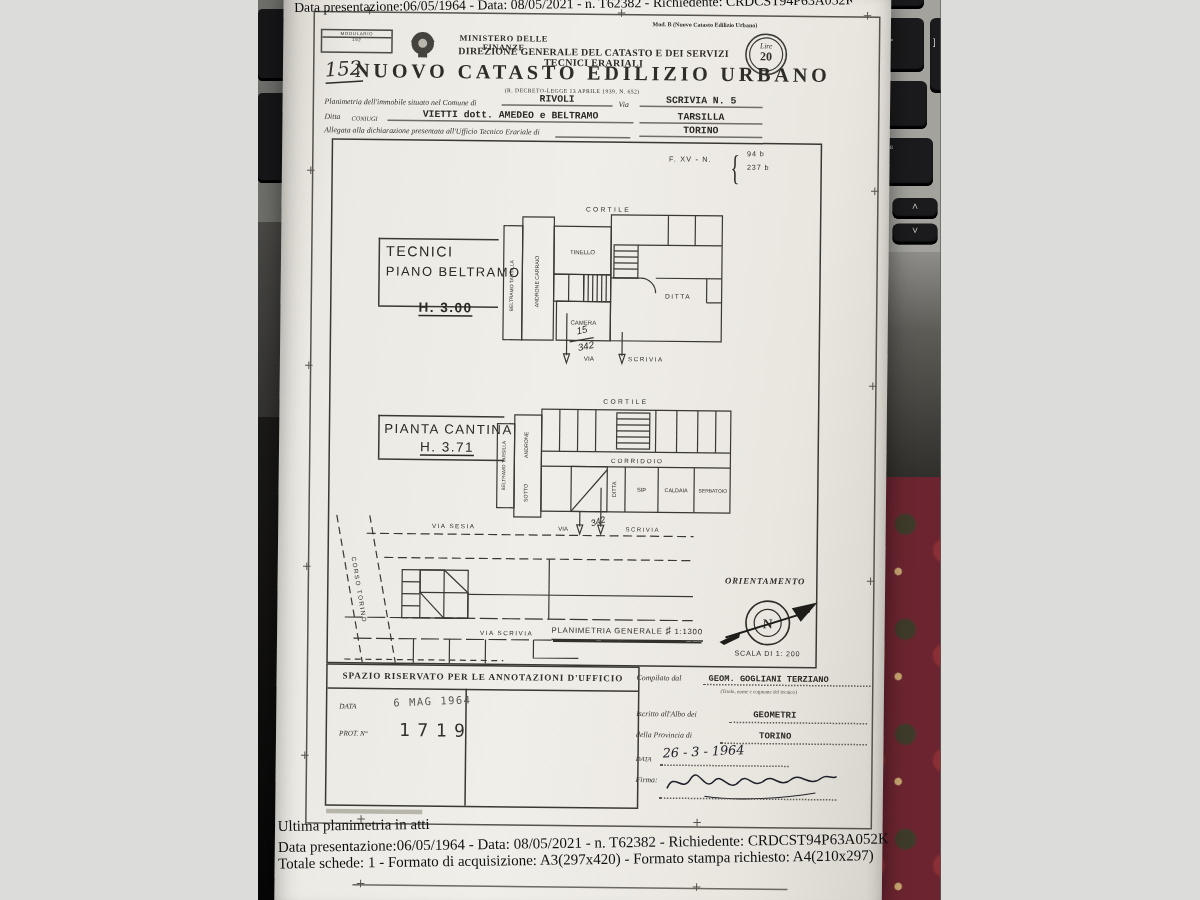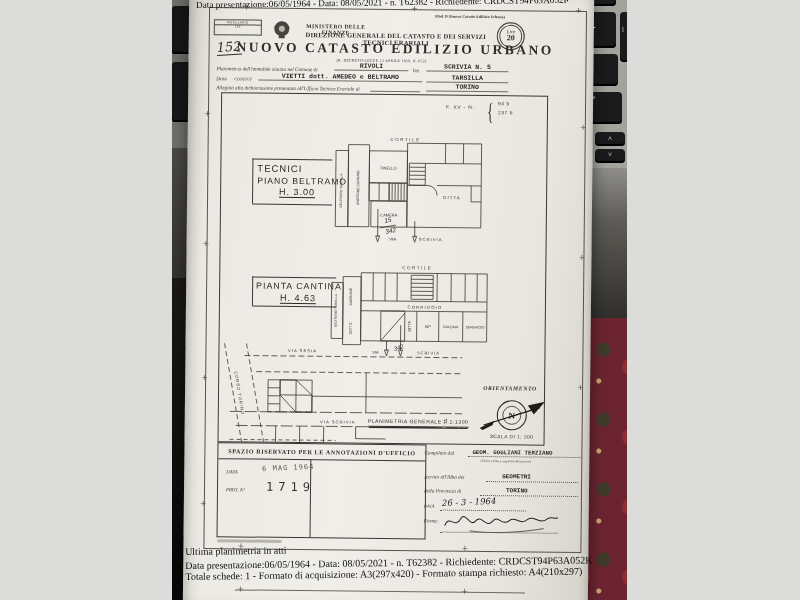--- a/index.html
+++ b/index.html
@@ -189,21 +189,21 @@
       <span class="sheetlbl ab" style="left: 258px; top: 107px;">F. XV - N.</span>
       <span class="brace ab" style="left: 299px; top: 100px;">{</span>
       <span class="sheetn ab" style="left:310px;top:103px;">94 b</span>
       <span class="sheetn ab" style="left:310px;top:112px;">237 b</span>
 
       <div class="capv ab" style="left:65px;top:163px;height:45px;"></div>
       <div class="capline ab" style="left:65px;top:163px;width:80px;"></div>
       <div class="capline ab" style="left:65px;top:208px;width:80px;"></div>
       <span class="plabel ab" style="left:70px;top:167px;">TECNICI</span>
       <span class="plabel ab" style="left:70px;top:180px;font-size:8.6px;">PIANO BELTRAMO</span>
-      <span class="plabel ab" style="left:92px;top:191px;font-size:9px;border-bottom:.8px solid #2b2923;">H. 3.00</span>
+      <span class="plabel ab" style="left:92px;top:204px;font-size:9px;border-bottom:.8px solid #2b2923;font-weight:bold;">H. 3.00</span>
 
       <svg class="plan ab" style="left:146px;top:138px;" width="152" height="112" viewBox="0 0 152 112">
         <text x="72" y="6" font-size="4.4" text-anchor="middle" letter-spacing="1.6">CORTILE</text>
         <rect x="2.5" y="16" width="12.5" height="76"></rect>
         <text x="9" y="56" font-size="3.3" text-anchor="middle" transform="rotate(-90 9 56)">BELTRAMO TARSILLA</text>
         <rect x="15" y="10" width="21" height="82"></rect>
         <text x="26" y="53" font-size="3.5" text-anchor="middle" transform="rotate(-90 26 53)">ANDRONE CARRAIO</text>
         <rect x="36" y="16" width="38" height="32"></rect>
         <text x="55" y="34.5" font-size="4" text-anchor="middle">TINELLO</text>
         <rect x="36" y="48" width="20" height="18"></rect>
@@ -241,21 +241,21 @@
           <text x="52" y="88" font-size="6.5" transform="rotate(-12 52 88)">15</text>
           <text x="53" y="99" font-size="6.5" transform="rotate(-12 53 99)">342</text>
         </g>
         <line x1="47" y1="93" x2="63" y2="90" stroke-width=".5" stroke="#1f1e26"></line>
       </svg>
 
       <div class="capv ab" style="left:66px;top:281px;height:29px;"></div>
       <div class="capline ab" style="left:66px;top:281px;width:84px;"></div>
       <div class="capline ab" style="left:66px;top:310px;width:84px;"></div>
       <span class="plabel ab" style="left:70px;top:285px;font-size:8.8px;">PIANTA CANTINA</span>
-      <span class="plabel ab" style="left:94px;top:297px;font-size:9px;border-bottom:.8px solid #2b2923;">H. 4.63</span>
+      <span class="plabel ab" style="left:94px;top:297px;font-size:9px;border-bottom:.8px solid #2b2923;">H. 3.71</span>
 
       <svg class="plan ab" style="left:143px;top:266px;" width="162" height="94" viewBox="0 0 162 94">
         <text x="88" y="6" font-size="4.4" text-anchor="middle" letter-spacing="1.6">CORTILE</text>
         <rect x="2.5" y="20" width="11.5" height="56"></rect>
         <text x="8" y="48" font-size="3.2" text-anchor="middle" transform="rotate(-90 8 48)">BELTRAMO TARSILLA</text>
         <rect x="14" y="14" width="18" height="68"></rect>
         <text x="23" y="34" font-size="3.5" text-anchor="middle" transform="rotate(-90 23 34)">ANDRONE</text>
         <text x="23" y="66" font-size="3.5" text-anchor="middle" transform="rotate(-90 23 66)">SOTTO</text>
         <rect x="32" y="10" width="126" height="68"></rect>
         <line x1="32" y1="38" x2="158" y2="38"></line>

